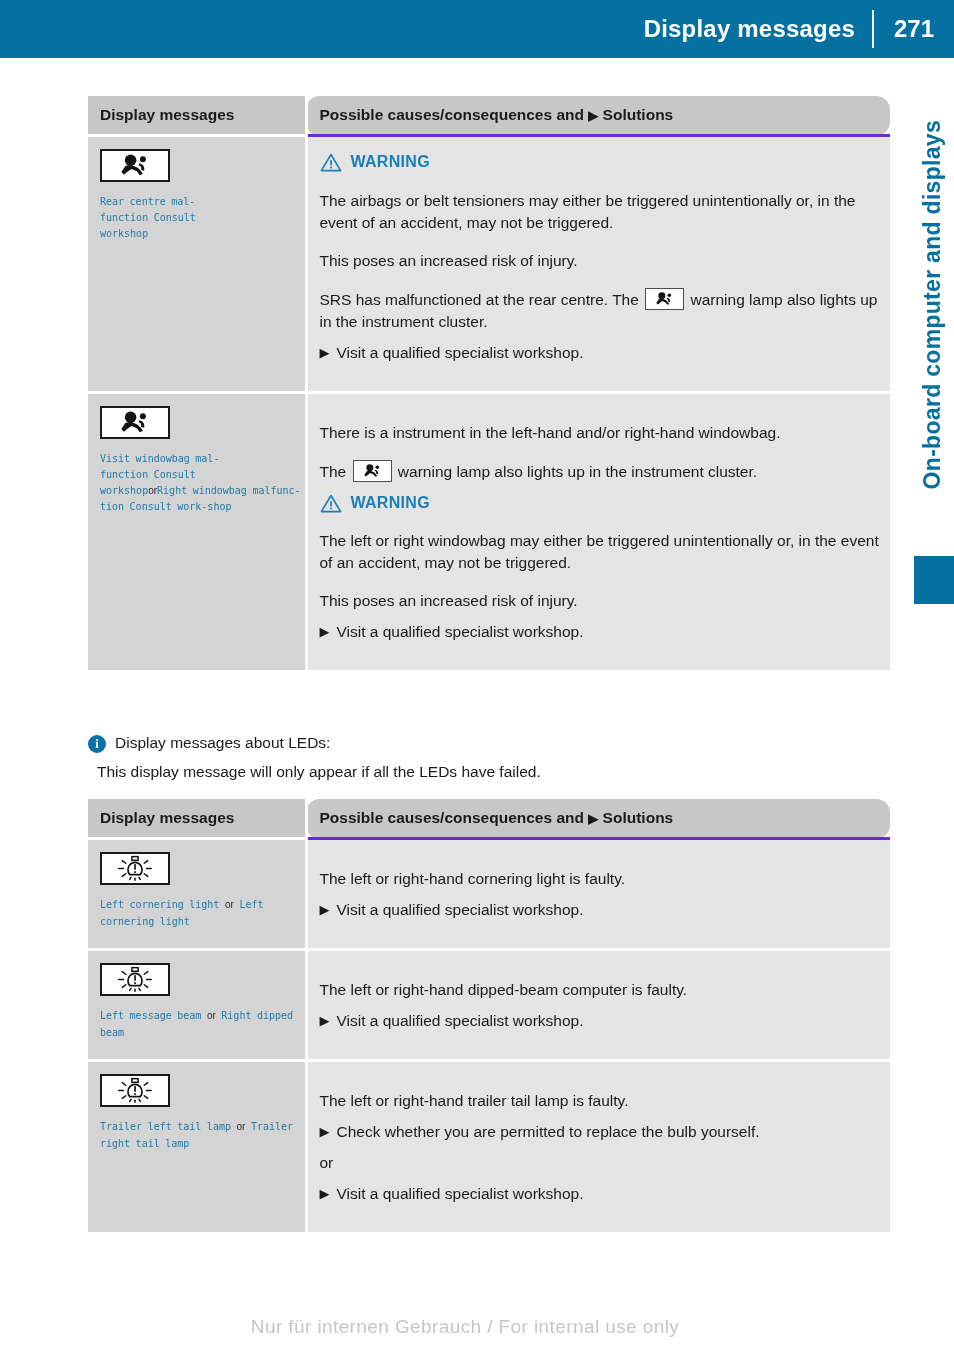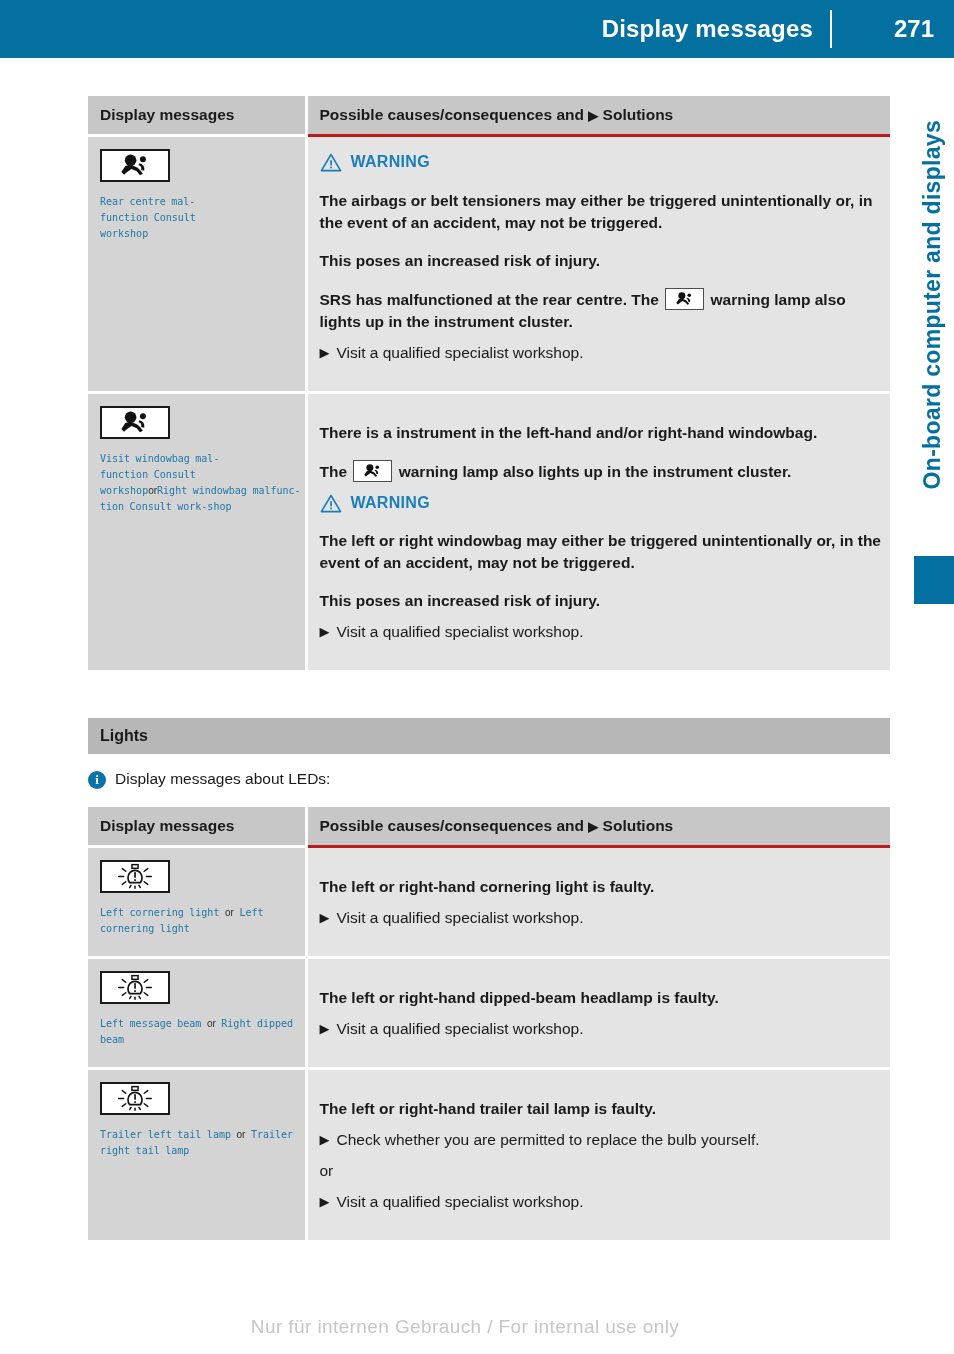--- a/index.html
+++ b/index.html
@@ -37,21 +37,20 @@
     width: 2px;
     height: 38px;
     background: #ffffff;
   }
   .header-page-number {
     color: #ffffff;
     font-size: 24px;
     font-weight: bold;
     width: 80px;
     text-align: center;
-    padding-left: 42px;
   }
 
   
   .side-tab {
     position: absolute;
     right: 0;
     top: 58px;
     width: 64px;
     height: 1296px;
   }
@@ -116,21 +115,22 @@
   }
   .msg-table td.cell-right {
     background: #e4e4e4;
     border-bottom: 3px solid #ffffff;
   }
   .msg-table th.cell-left {
     border-right: 3px solid #ffffff;
     border-bottom: 3px solid #ffffff;
   }
   .msg-table th.cell-right {
-    border-bottom: 3px solid #b91c1c;
+    border-bottom: 3px solid #6d28d9;
+    border-radius: 14px;
   }
   .msg-table tr:last-child td { border-bottom: none; }
 
   
   .dm-text {
     font-family: "DejaVu Sans Mono", monospace;
     font-size: 10px;
     color: #2079a8;
     line-height: 1.62;
     word-spacing: -0.5px;
@@ -173,21 +173,21 @@
     margin: 2px 0 10px 0;
   }
   .warn-tri { width: 22px; height: 19px; display: block; }
   .warn-word {
     color: #1a7fb8;
     font-weight: bold;
     font-size: 16px;
     letter-spacing: 0.3px;
   }
 
-  .para { margin: 16px 0 9px 0; font-weight: bold; }
+  .para { margin: 16px 0 9px 0; }
   .para:last-child { margin-bottom: 0; }
 
   .step {
     margin: 0 0 9px 0;
     display: flex;
     gap: 7px;
     align-items: flex-start;
   }
   .step-arrow {
     color: #1a1a1a;
@@ -374,27 +374,27 @@
             <span class="step-arrow">▶</span>
             <span>Visit a qualified specialist workshop.</span>
           </div>
         </td>
       </tr>
     </tbody>
   </table>
 
   <div class="spacer-48"></div>
 
-  <div class="section-banner">Lights</div>
 
   <div class="note">
     <div class="note-line1">
       <span class="info-badge">i</span>
       <span>Display messages about LEDs:</span>
     </div>
+    <div class="note-line2">This display message will only appear if all the LEDs have failed.</div>
   </div>
 
   <table class="msg-table">
     <colgroup>
         <col class="c-left">
         <col class="c-right">
       </colgroup>
     <thead>
       <tr>
         <th class="cell-left">Display messages</th>
@@ -464,21 +464,21 @@
               <rect x="34.1" y="19.6" width="1.9" height="2" fill="#111"></rect>
             </svg>
           </span>
           <div class="dm-text">
             <span>Left message beam</span>
             <span class="plain">or</span>
             <span>Right dipped beam</span>
           </div>
         </td>
         <td class="cell-right">
-          <p class="para">The left or right-hand dipped-beam headlamp is faulty.</p>
+          <p class="para">The left or right-hand dipped-beam computer is faulty.</p>
           <div class="step">
             <span class="step-arrow">▶</span>
             <span>Visit a qualified specialist workshop.</span>
           </div>
         </td>
       </tr>
 
       <tr>
         <td class="cell-left">
           <span class="tel-icon">

